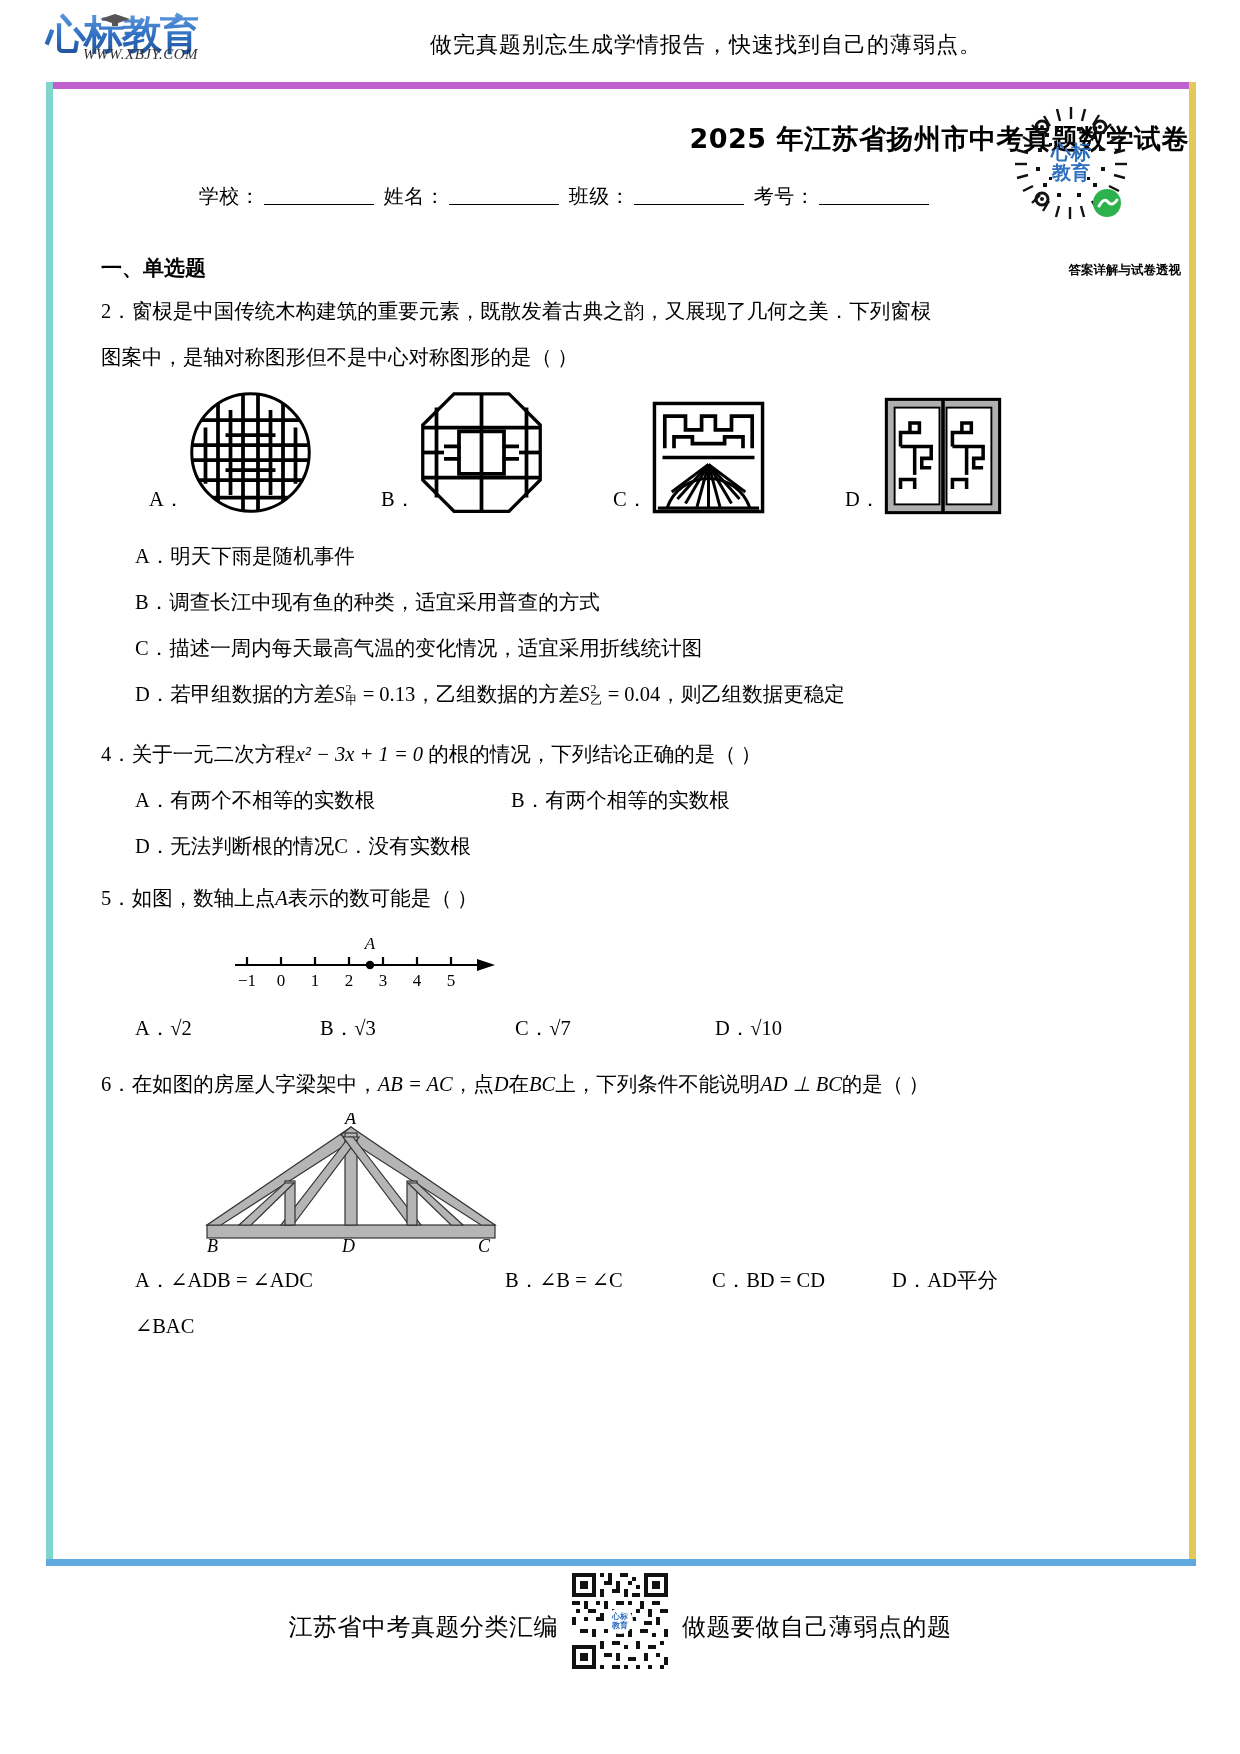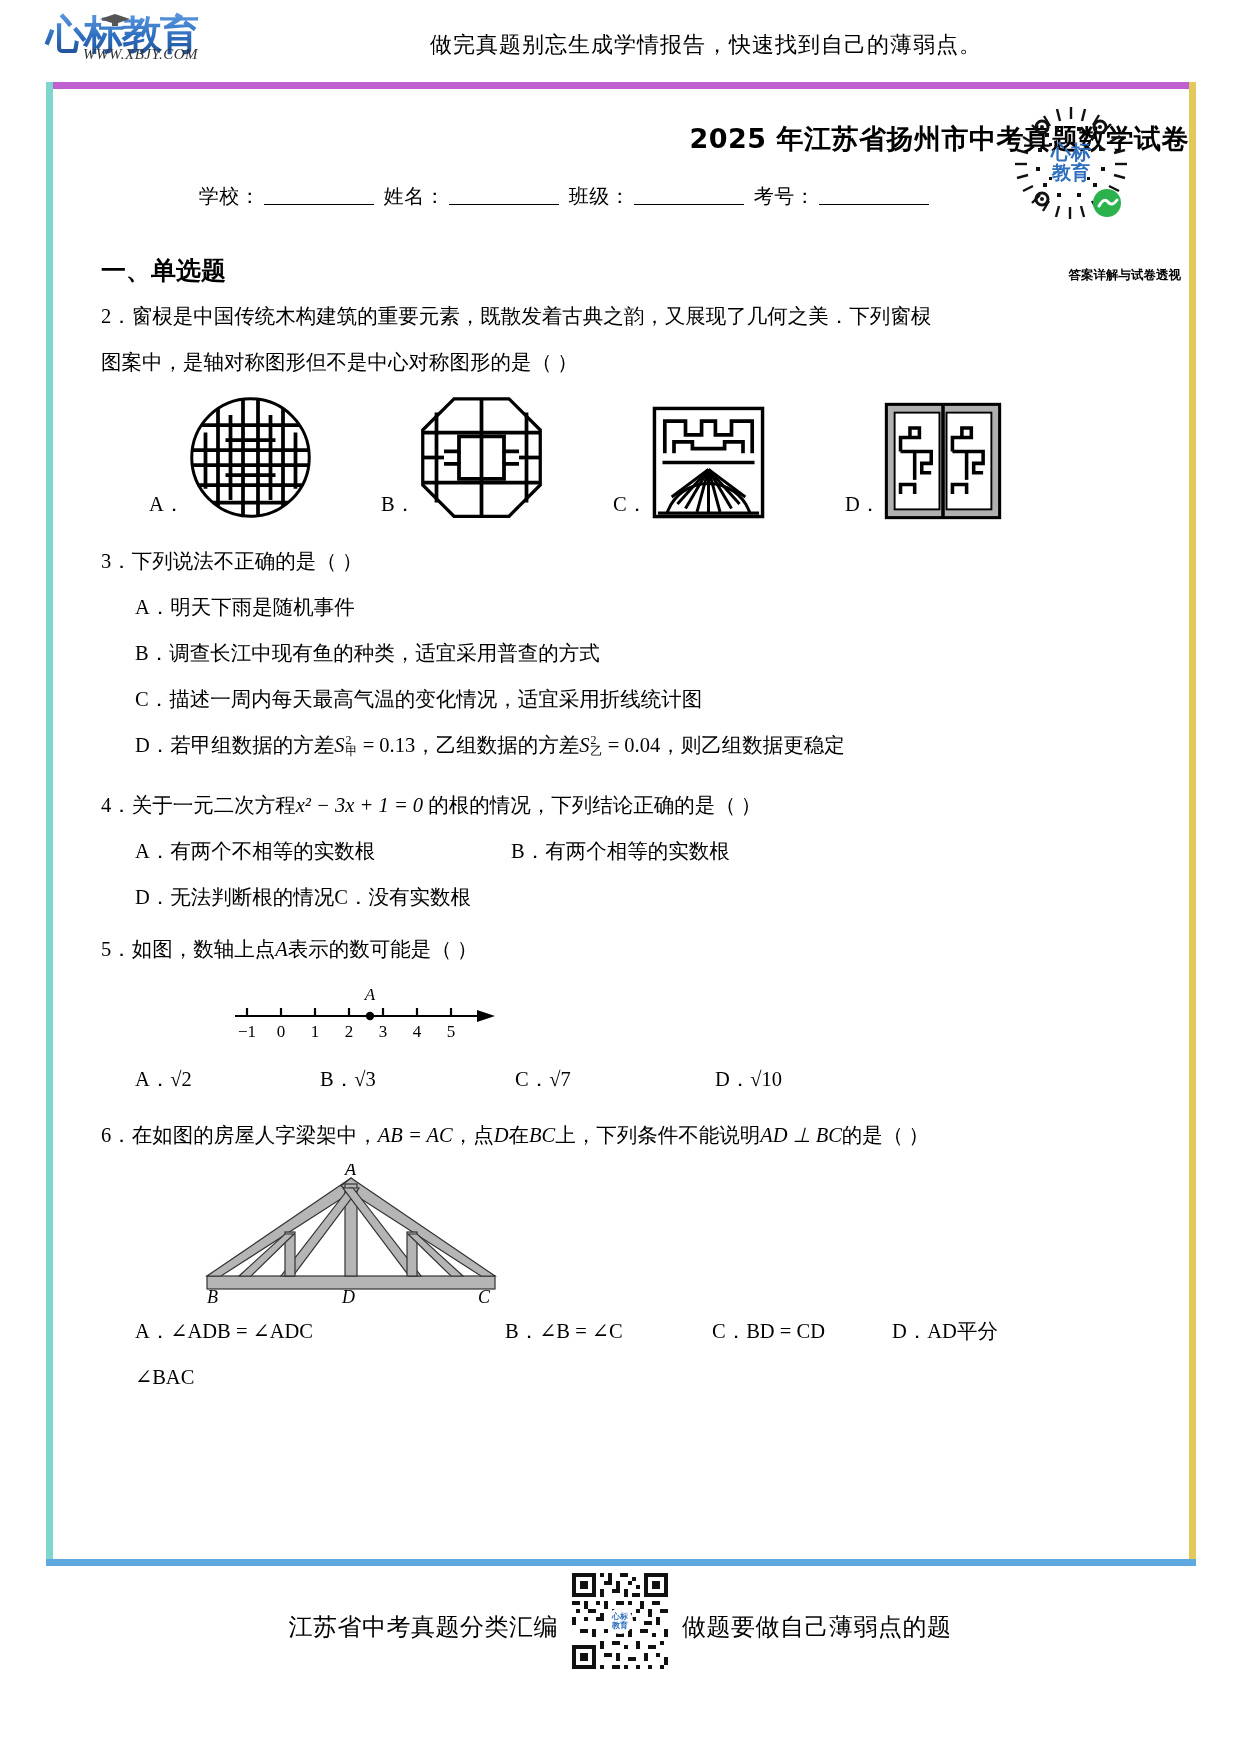--- a/index.html
+++ b/index.html
@@ -119,21 +119,21 @@
   }
 
   .section-row {
     display: flex; align-items: flex-end; justify-content: space-between;
     margin-top: 44px;
     padding: 0 8px 0 48px;
   }
   .section-title {
     font-family: "DejaVu Sans", sans-serif;
     font-weight: bold;
-    font-size: 25px;
+    font-size: 21px;
   }
   .section-note {
     font-family: "DejaVu Sans", sans-serif;
     font-size: 12.5px;
     padding-bottom: 3px;
     font-weight: bold;
   }
 
   .qwrap { padding: 0 14px 0 48px; }
   .q { font-size: 20.5px; line-height: 46px; margin-top: 14px; }
@@ -390,23 +390,20 @@
             <polyline points="58,42 84,42 84,52 76,52 76,60 84,60"></polyline>
             <line x1="70" y1="42" x2="70" y2="66"></line>
             <polyline points="14,78 14,70 26,70 26,78"></polyline>
             <polyline points="58,78 58,70 70,70 70,78"></polyline>
           </g>
         </svg>
       </div>
     </div>
 
     <div class="q" style="margin-top:18px">
-      <span class="stem">
-        <span>3．</span><span>下列说法不正确的是（   ）</span>
-      </span>
       <div class="optcol">
         <div class="opt">A．明天下雨是随机事件</div>
         <div class="opt">B．调查长江中现有鱼的种类，适宜采用普查的方式</div>
         <div class="opt">C．描述一周内每天最高气温的变化情况，适宜采用折线统计图</div>
         <div class="opt">
           <span>D．</span><span>若甲组数据的方差</span><em class="it">S</em><span class="varstack">
               <span>2</span>
               <span>甲</span>
             </span><span> = 0.13，乙组数据的方差</span><em class="it">S</em><span class="varstack">
               <span>2</span>

